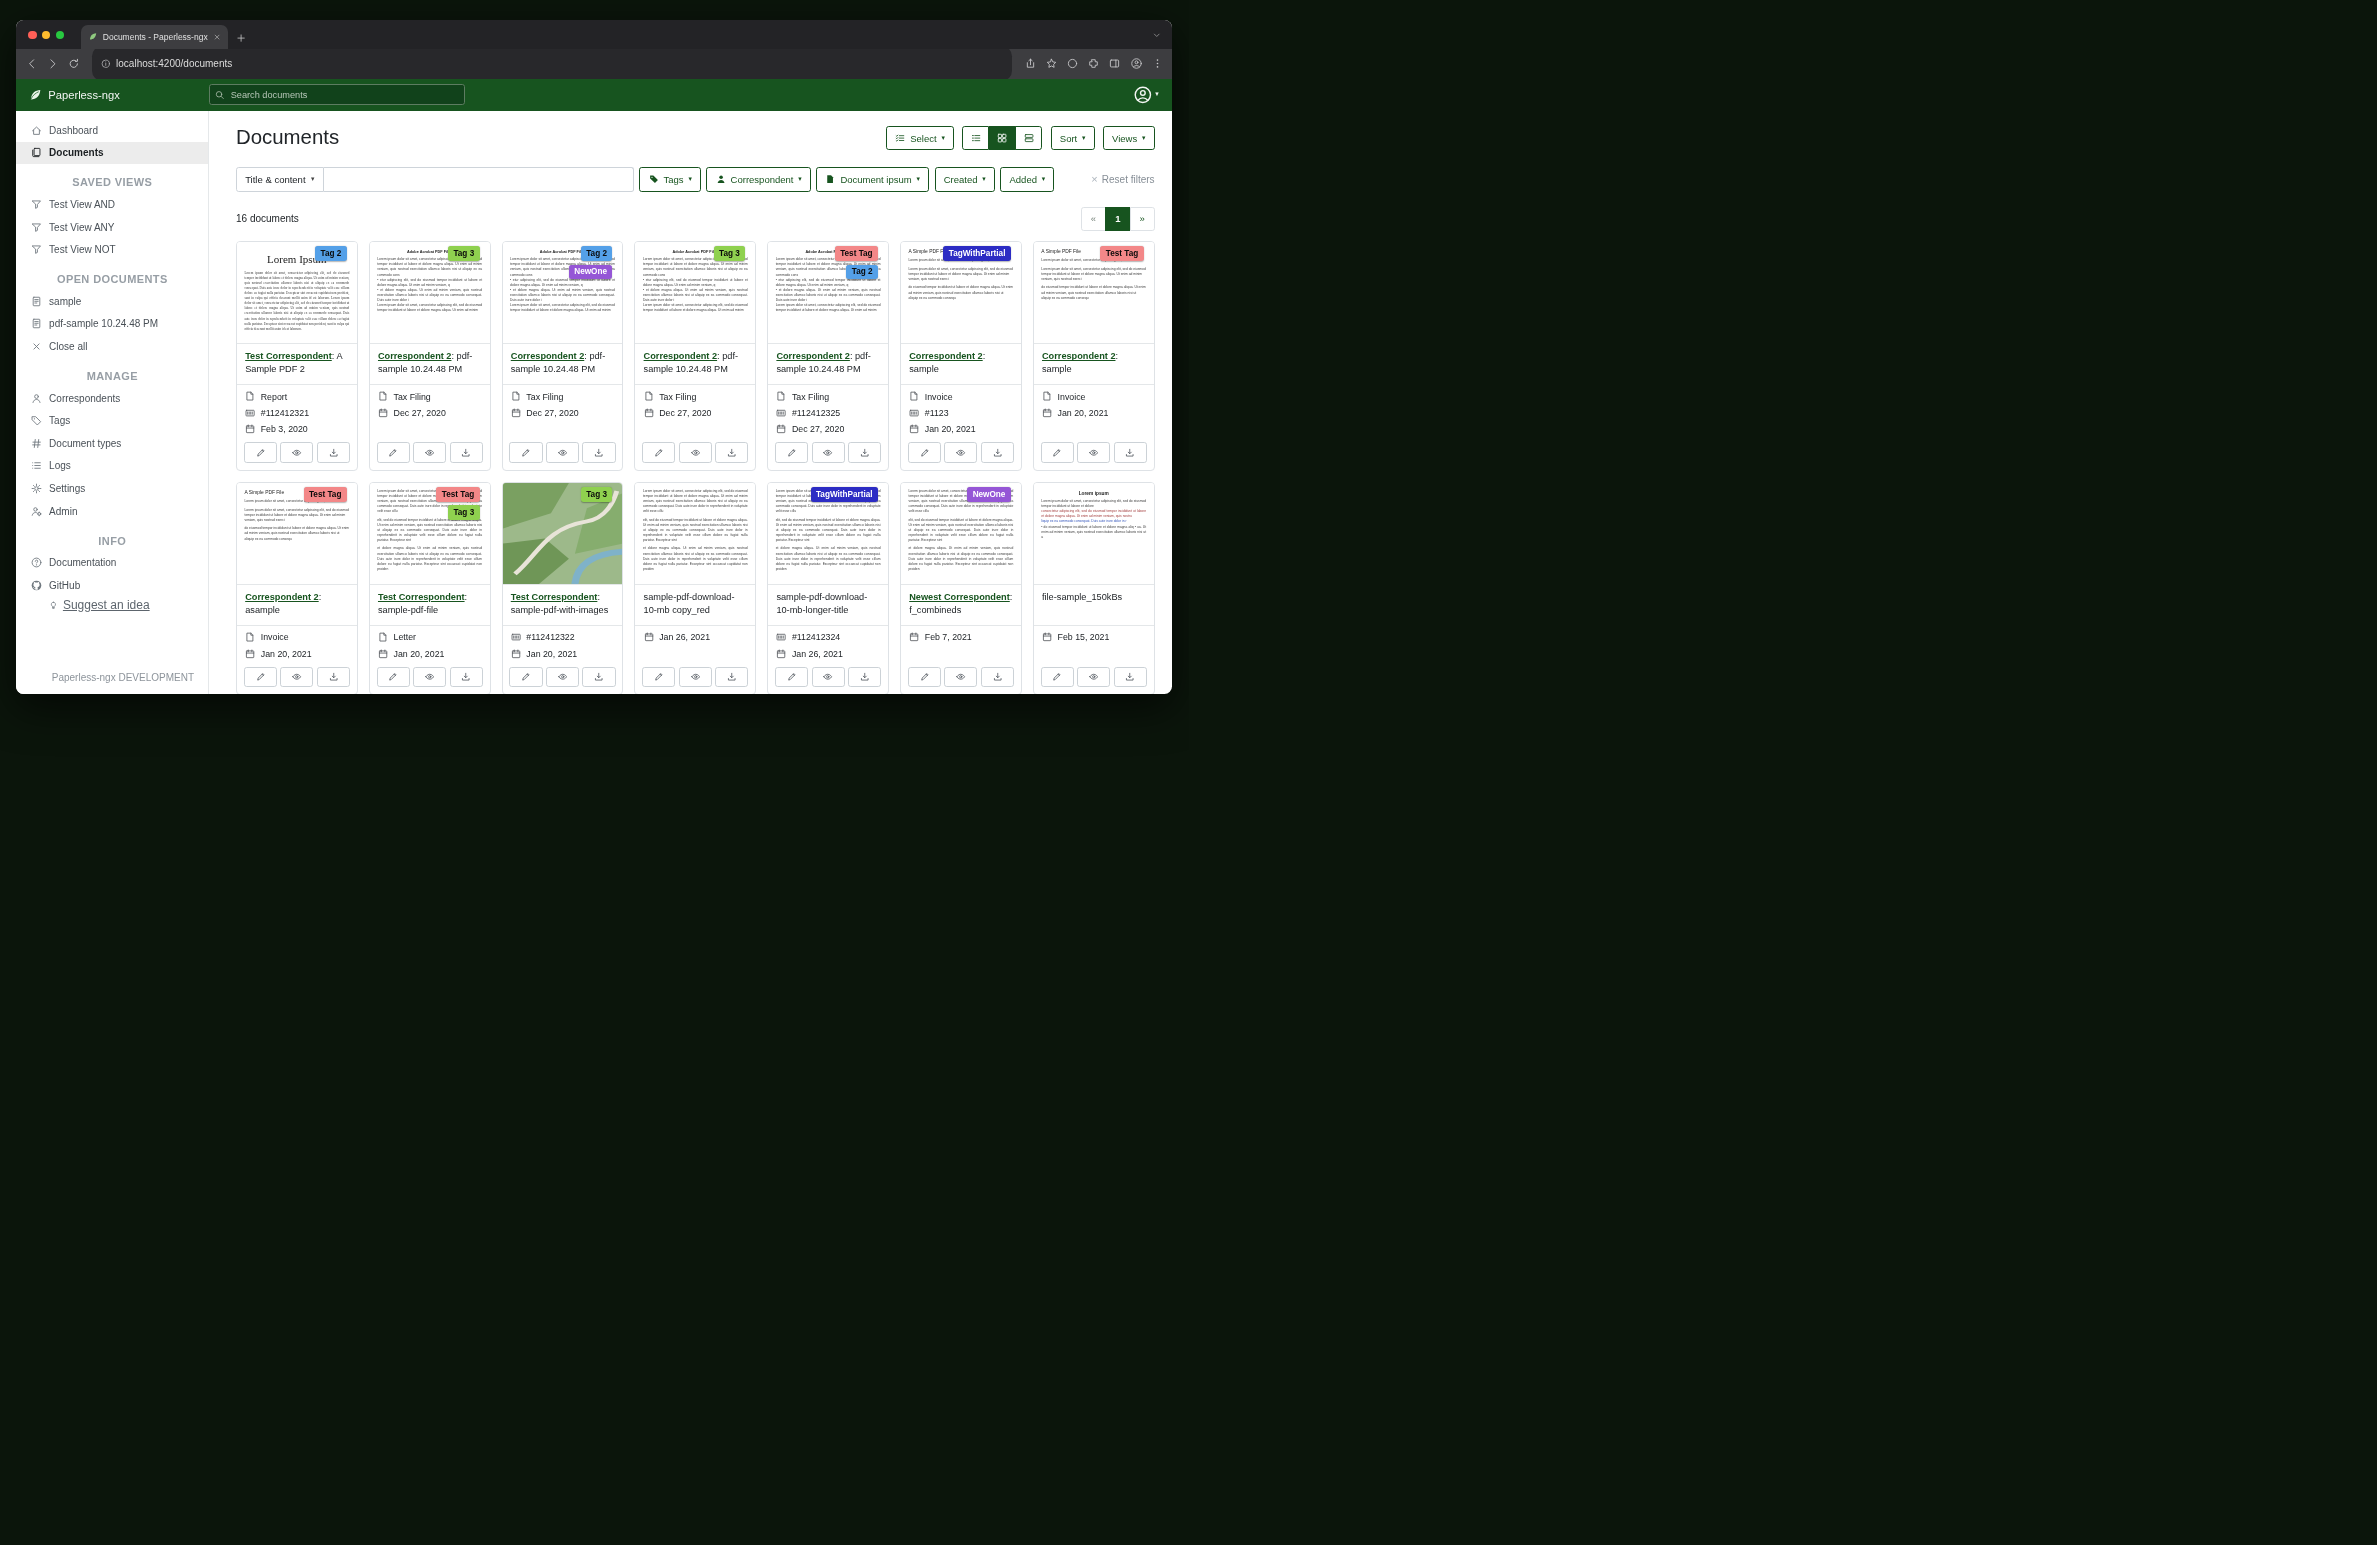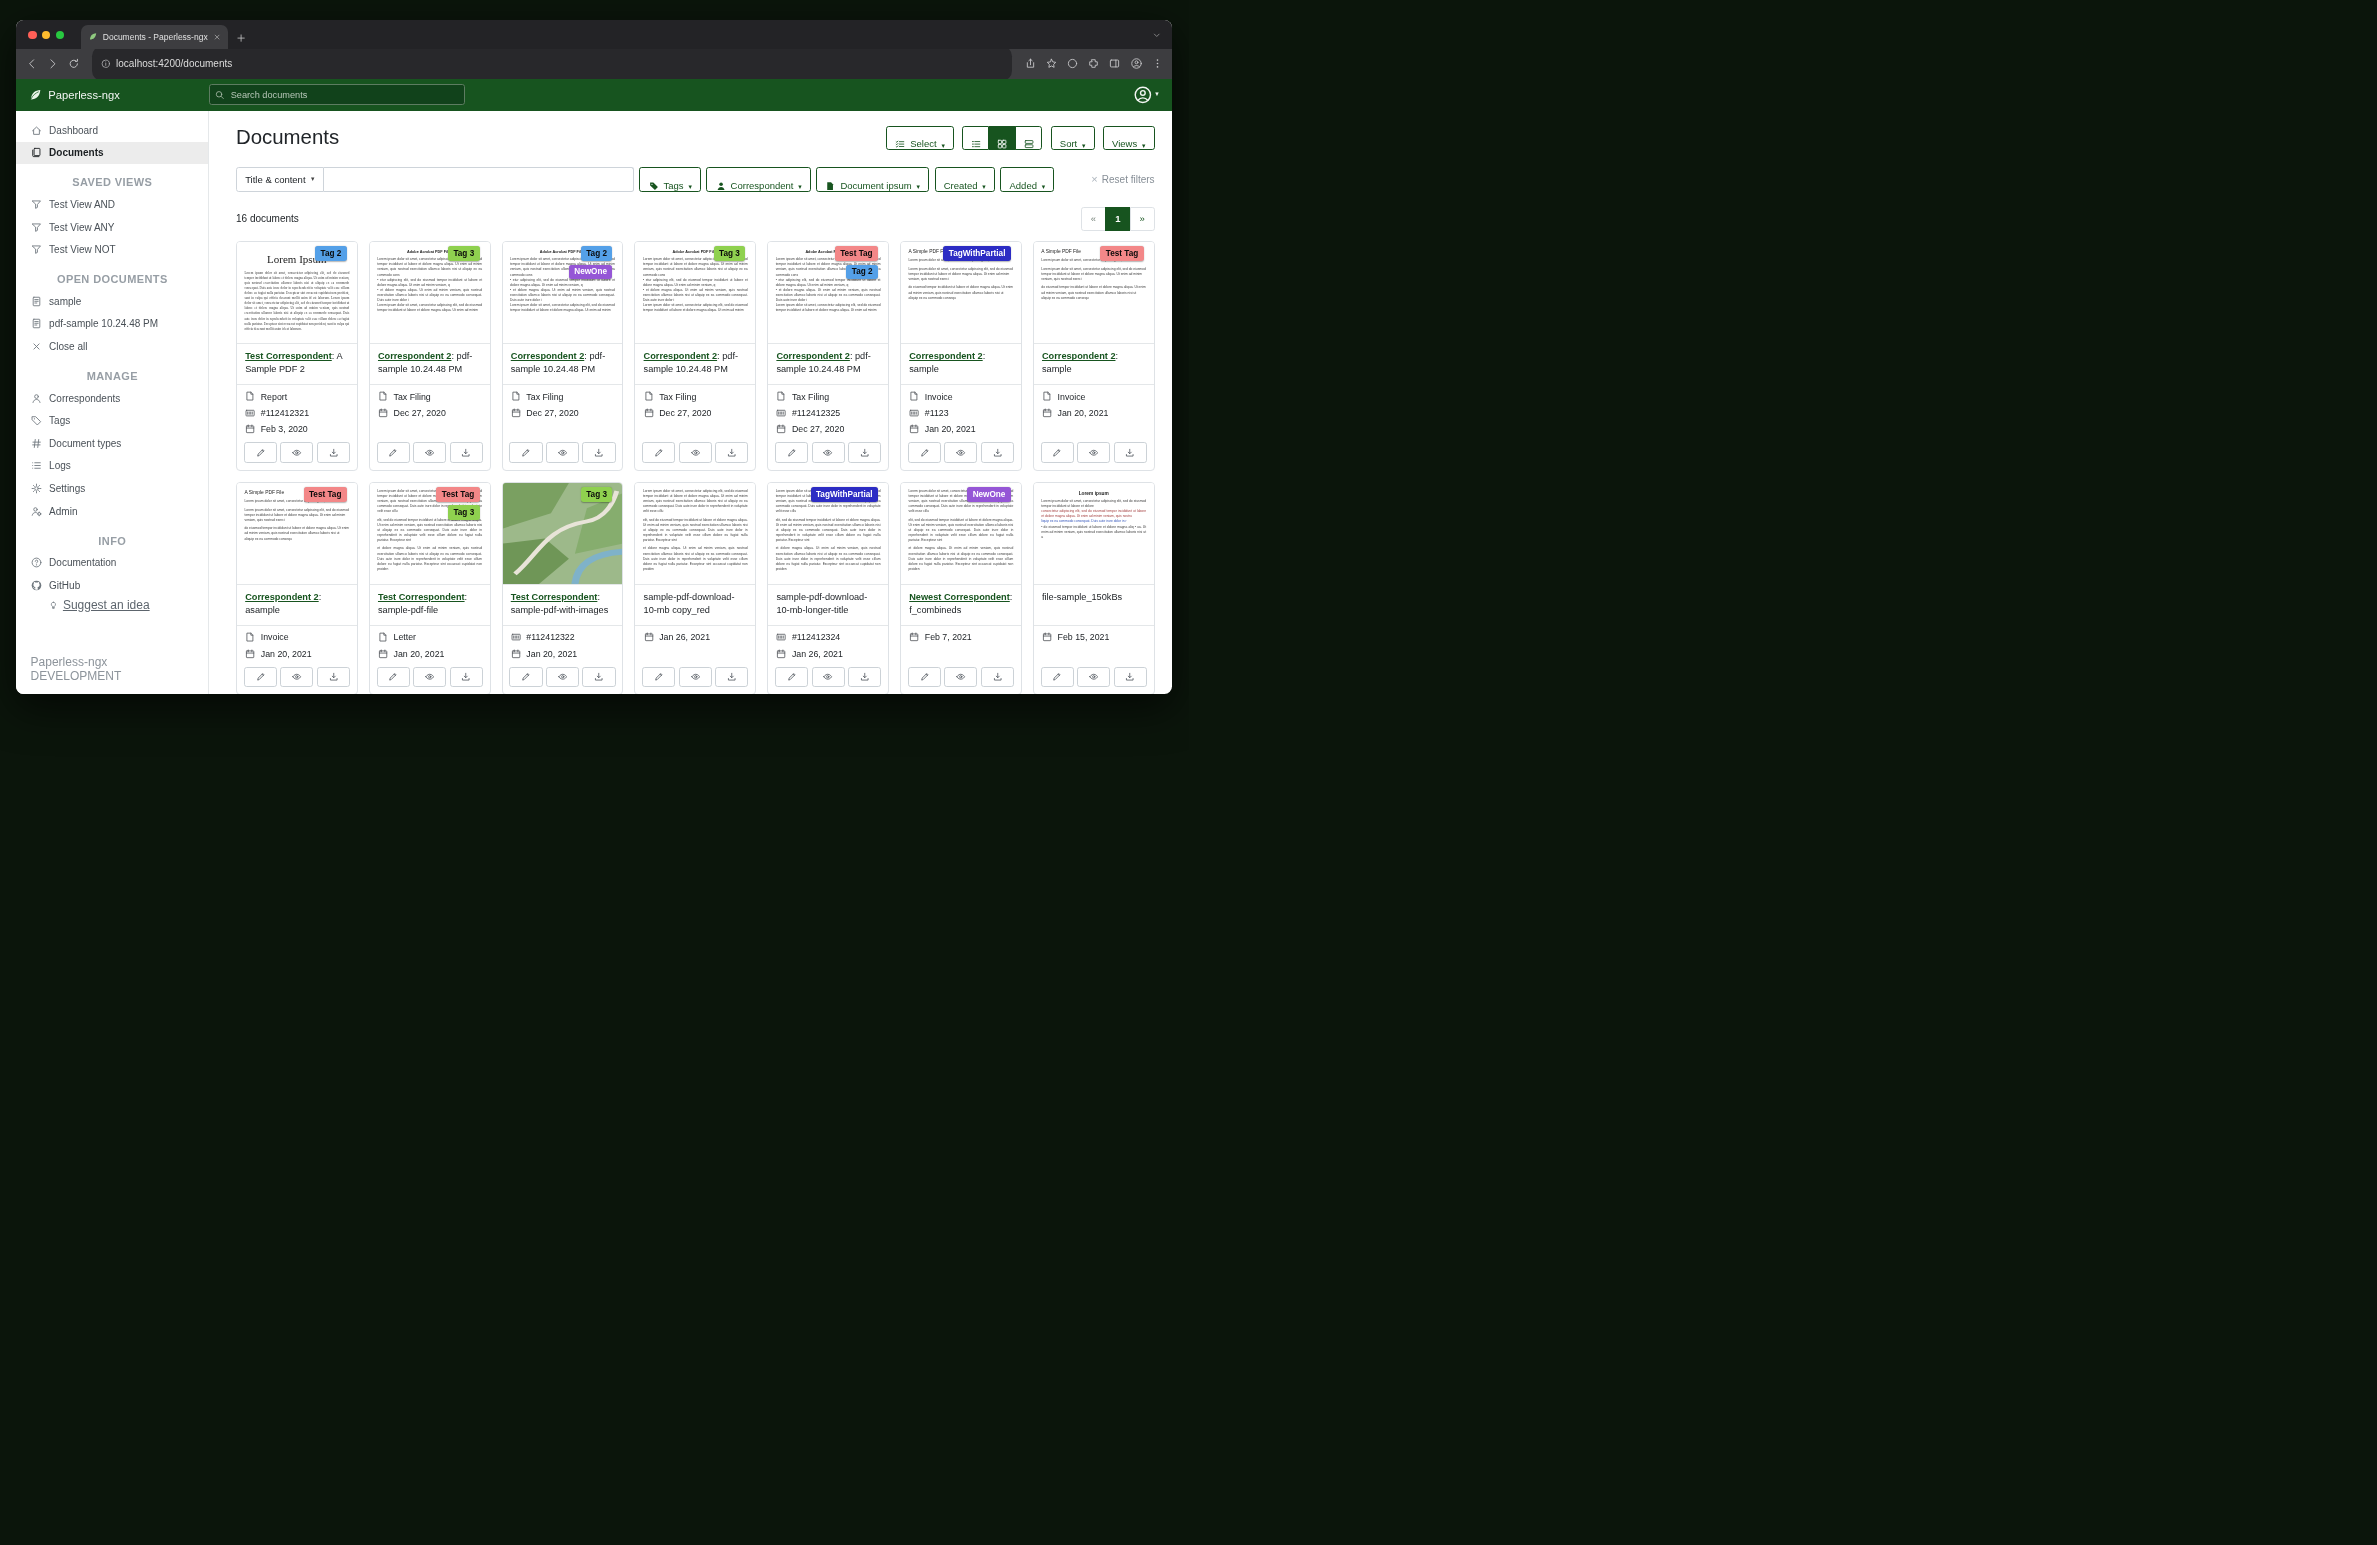--- a/index.html
+++ b/index.html
@@ -83,31 +83,31 @@
     display:flex; flex-direction:column; overflow:hidden;
   }
   .nav-item { display:flex; align-items:center; gap:7.5px; padding:5.8px 14.3px; color:#495057; cursor:pointer; }
   .nav-item .ic { font-size:11px; color:#70787f; }
   .nav-item.active { background:#ececec; color:#1b1f22; font-weight:700; }
   .nav-item.active .ic { color:#1b1f22; }
   .sec-head { padding:12.2px 14.3px 4.8px; font-size:11px; font-weight:700; color:#979ea5; letter-spacing:0.4px;text-align:center; }
   .suggest { display:flex; align-items:center; gap:4.8px; padding:1.4px 14.3px 5.4px 33px; font-size:12px; color:#5d656d; cursor:pointer; }
   .suggest .ic { font-size:8.8px; color:#70787f; }
   .u { text-decoration:underline; }
-  .sidebar-footer { margin-top:auto; padding:6.8px 14.3px 11px; font-size:12px; color:#8d949b; }
+  .sidebar-footer { margin-top:auto; padding:6.8px 14.3px 11px; font-size:10px; color:#8d949b;text-align:right; }
 
   .main { flex:1; padding:15px 17.7px 0; overflow:hidden; display:flex; flex-direction:column; }
   .title-row { display:flex; align-items:flex-start; justify-content:space-between; }
   h1 { font-size:20.4px; font-weight:500; color:#212529; }
   .tool-cluster { display:flex; align-items:center; gap:8.2px; }
   .btn-o {
     height:24.5px; background:#fff;
     border:0.7px solid #17541f; border-radius:2.7px;
     color:#17541f; font-size:9.5px;
-    padding:0 8.2px; display:inline-flex; align-items:flex-end; gap:4.8px;
+    padding:0 8.2px; display:inline-flex; align-items:center; gap:4.8px;
   }
   .btn-o .ic { font-size:10.2px; }
   .btn-group { display:inline-flex; }
   .btn-group .btn-o { border-radius:0; margin-left:-0.7px; padding:0 7.5px; }
   .btn-group .btn-o:first-child { border-radius:2.7px 0 0 2.7px; margin-left:0; }
   .btn-group .btn-o:last-child { border-radius:0 2.7px 2.7px 0; }
   .btn-o.active-view { background:#17541f; color:#fff; }
 
   .filter-row { margin-top:16.3px; display:flex; align-items:center; gap:5.4px; }
   .ig { display:flex; width:398px; flex:0 0 auto; }

